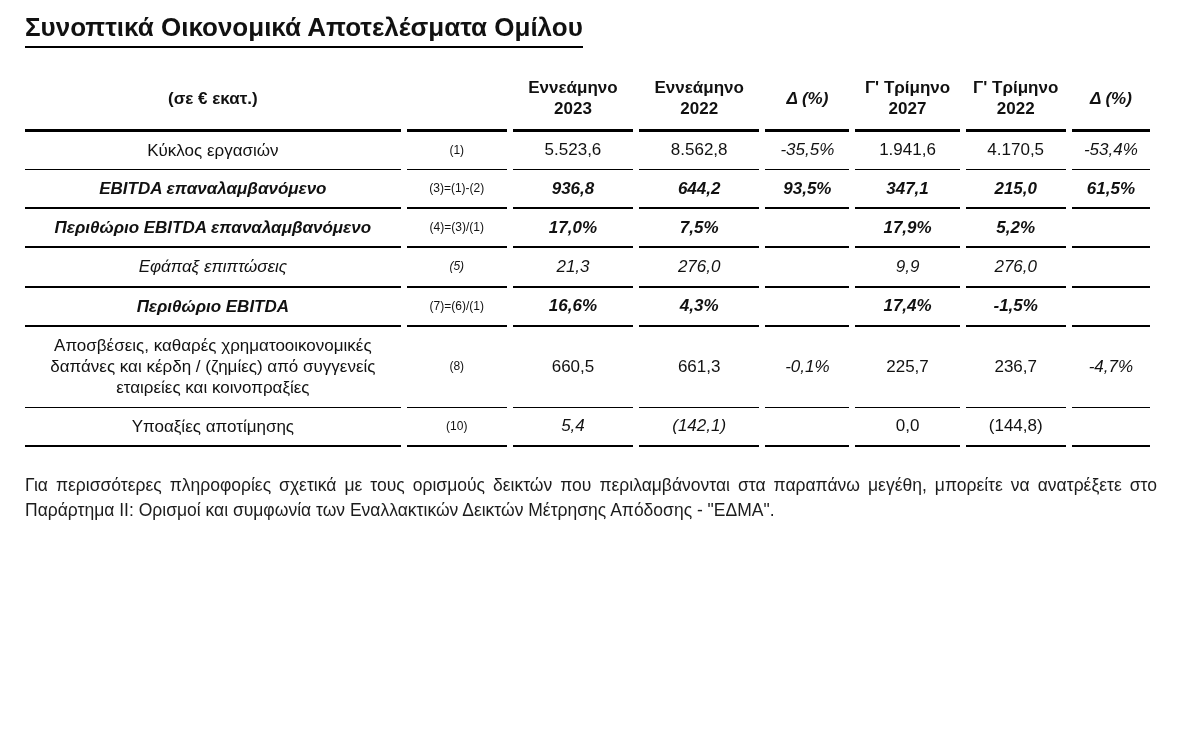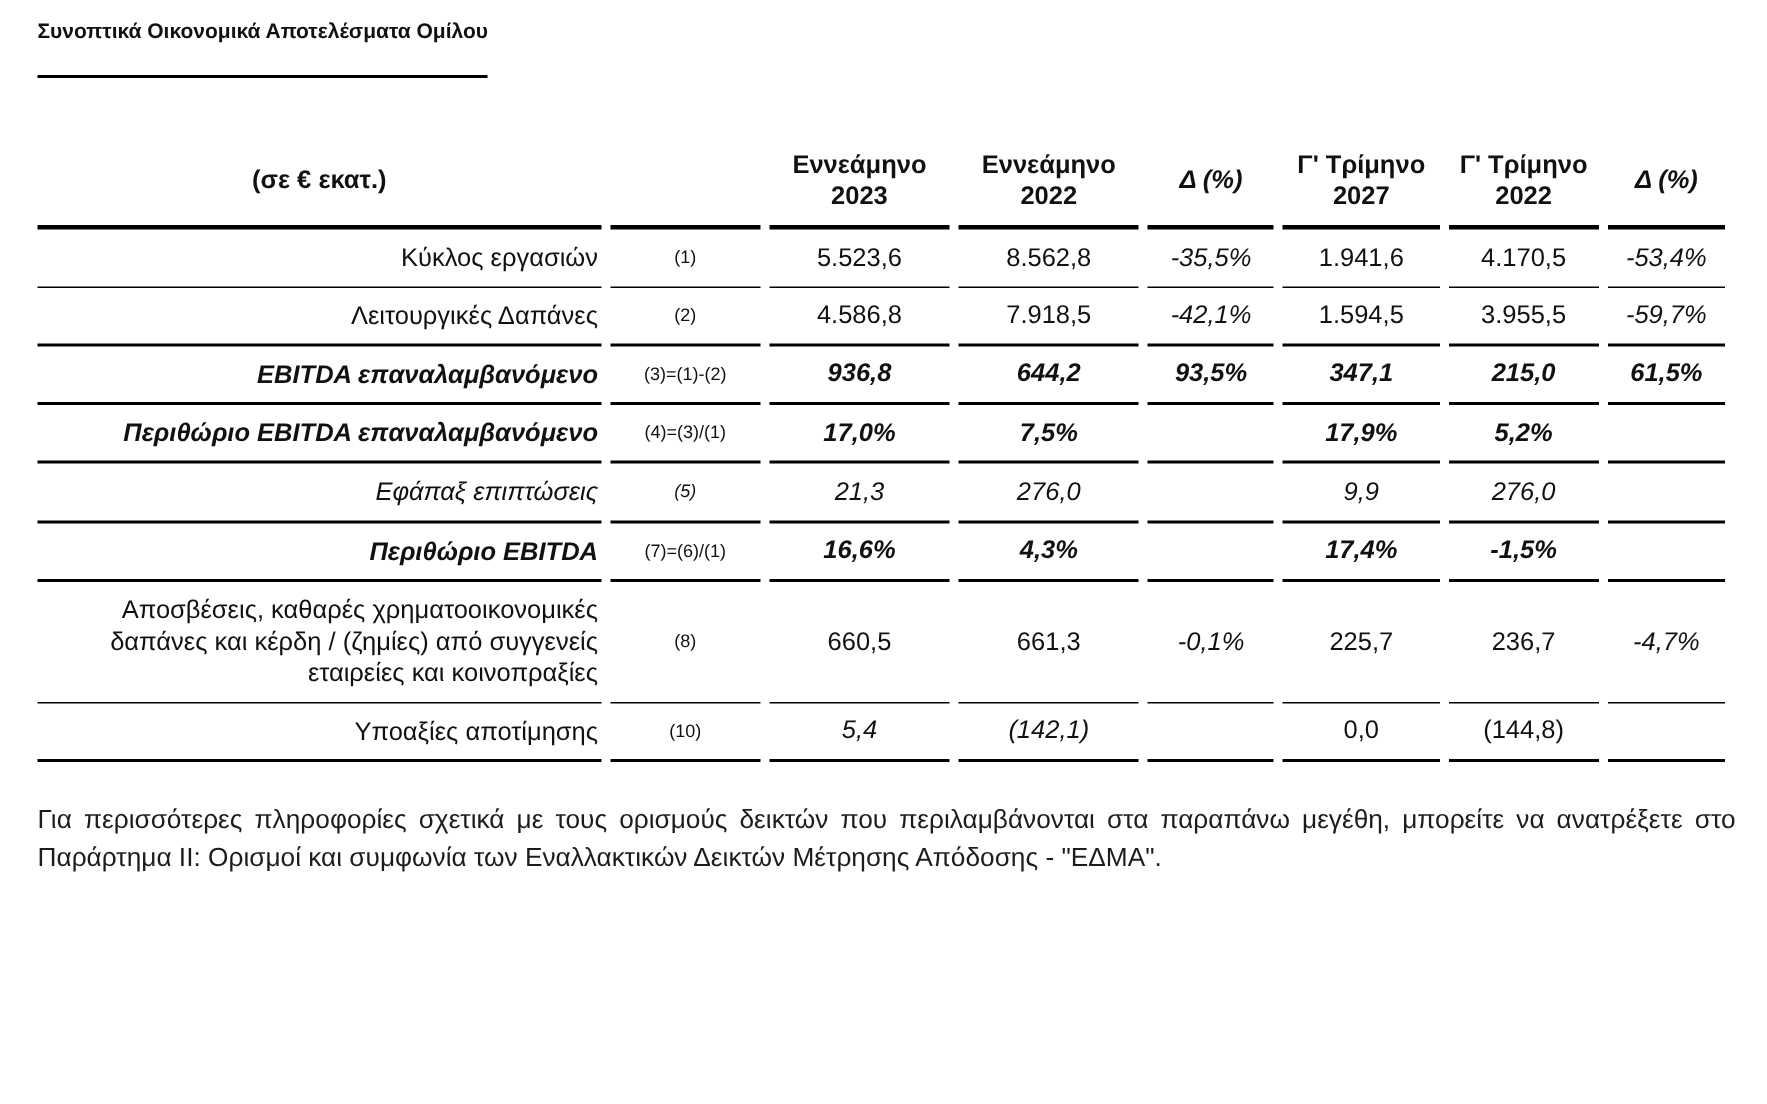--- a/index.html
+++ b/index.html
@@ -4,37 +4,37 @@
 <style>
   html,body{margin:0;padding:0;background:#ffffff;}
   body{
     width:1178px;height:736px;box-sizing:border-box;
     padding:10px 22px 0 19px;
     font-family:"Liberation Sans",sans-serif;
     color:#111111;overflow:hidden;
   }
   .title{
     display:inline-block;margin:2px 0 0 6px;
-    font-size:14px;font-weight:bold;line-height:1.2;
-    border-bottom:2px solid #000;padding-bottom:21px;
+    font-size:26px;font-weight:bold;line-height:1.2;
+    border-bottom:2px solid #000;padding-bottom:3px;
   }
   table.fin{
     border-collapse:separate;border-spacing:6px 0;
-    table-layout:fixed;width:1137px;margin-top:40px;
+    table-layout:fixed;width:1137px;margin-top:22px;
   }
   th{
     font-size:17px;font-weight:bold;text-align:center;vertical-align:middle;
     padding:8px 1px 9px 1px;border-bottom:3px solid #000;line-height:1.22;
   }
   th.delta{font-style:italic;}
   td{
     font-size:17px;text-align:center;vertical-align:middle;
     padding:8px 2px;line-height:1.18;
   }
-  td.label{text-align:right;line-height:1.25;}
+  td.label{text-align:center;line-height:1.25;}
   td.ref{font-size:12px;line-height:1.1;}
   tr.bold td.label, tr.bold td.val{font-weight:bold;font-style:italic;}
   .italic{font-style:italic;text-align:center;}
   tr.thin  td{border-bottom:1px solid #000;}
   tr.thick td{border-bottom:2px solid #000;}
   .footnote{
     width:1132px;margin:26px 0 0 6px;
     font-size:17.5px;line-height:1.45;text-align:justify;color:#1c1c1c;
   }
 </style>
@@ -71,30 +71,20 @@
   <tbody id="fin-body">
       <tr class="thin">
         <td class="label">Κύκλος εργασιών</td>
         <td class="ref">(1)</td>
         <td class="val">5.523,6</td>
         <td class="val">8.562,8</td>
         <td class="val italic">-35,5%</td>
         <td class="val">1.941,6</td>
         <td class="val">4.170,5</td>
         <td class="val italic">-53,4%</td>
-      </tr>
-      <tr class="thick">
-        <td class="label">Λειτουργικές Δαπάνες</td>
-        <td class="ref">(2)</td>
-        <td class="val">4.586,8</td>
-        <td class="val">7.918,5</td>
-        <td class="val italic">-42,1%</td>
-        <td class="val">1.594,5</td>
-        <td class="val">3.955,5</td>
-        <td class="val italic">-59,7%</td>
       </tr>
       <tr class="bold thick">
         <td class="label">EBITDA επαναλαμβανόμενο</td>
         <td class="ref">(3)=(1)-(2)</td>
         <td class="val">936,8</td>
         <td class="val">644,2</td>
         <td class="val italic">93,5%</td>
         <td class="val">347,1</td>
         <td class="val">215,0</td>
         <td class="val italic">61,5%</td>

